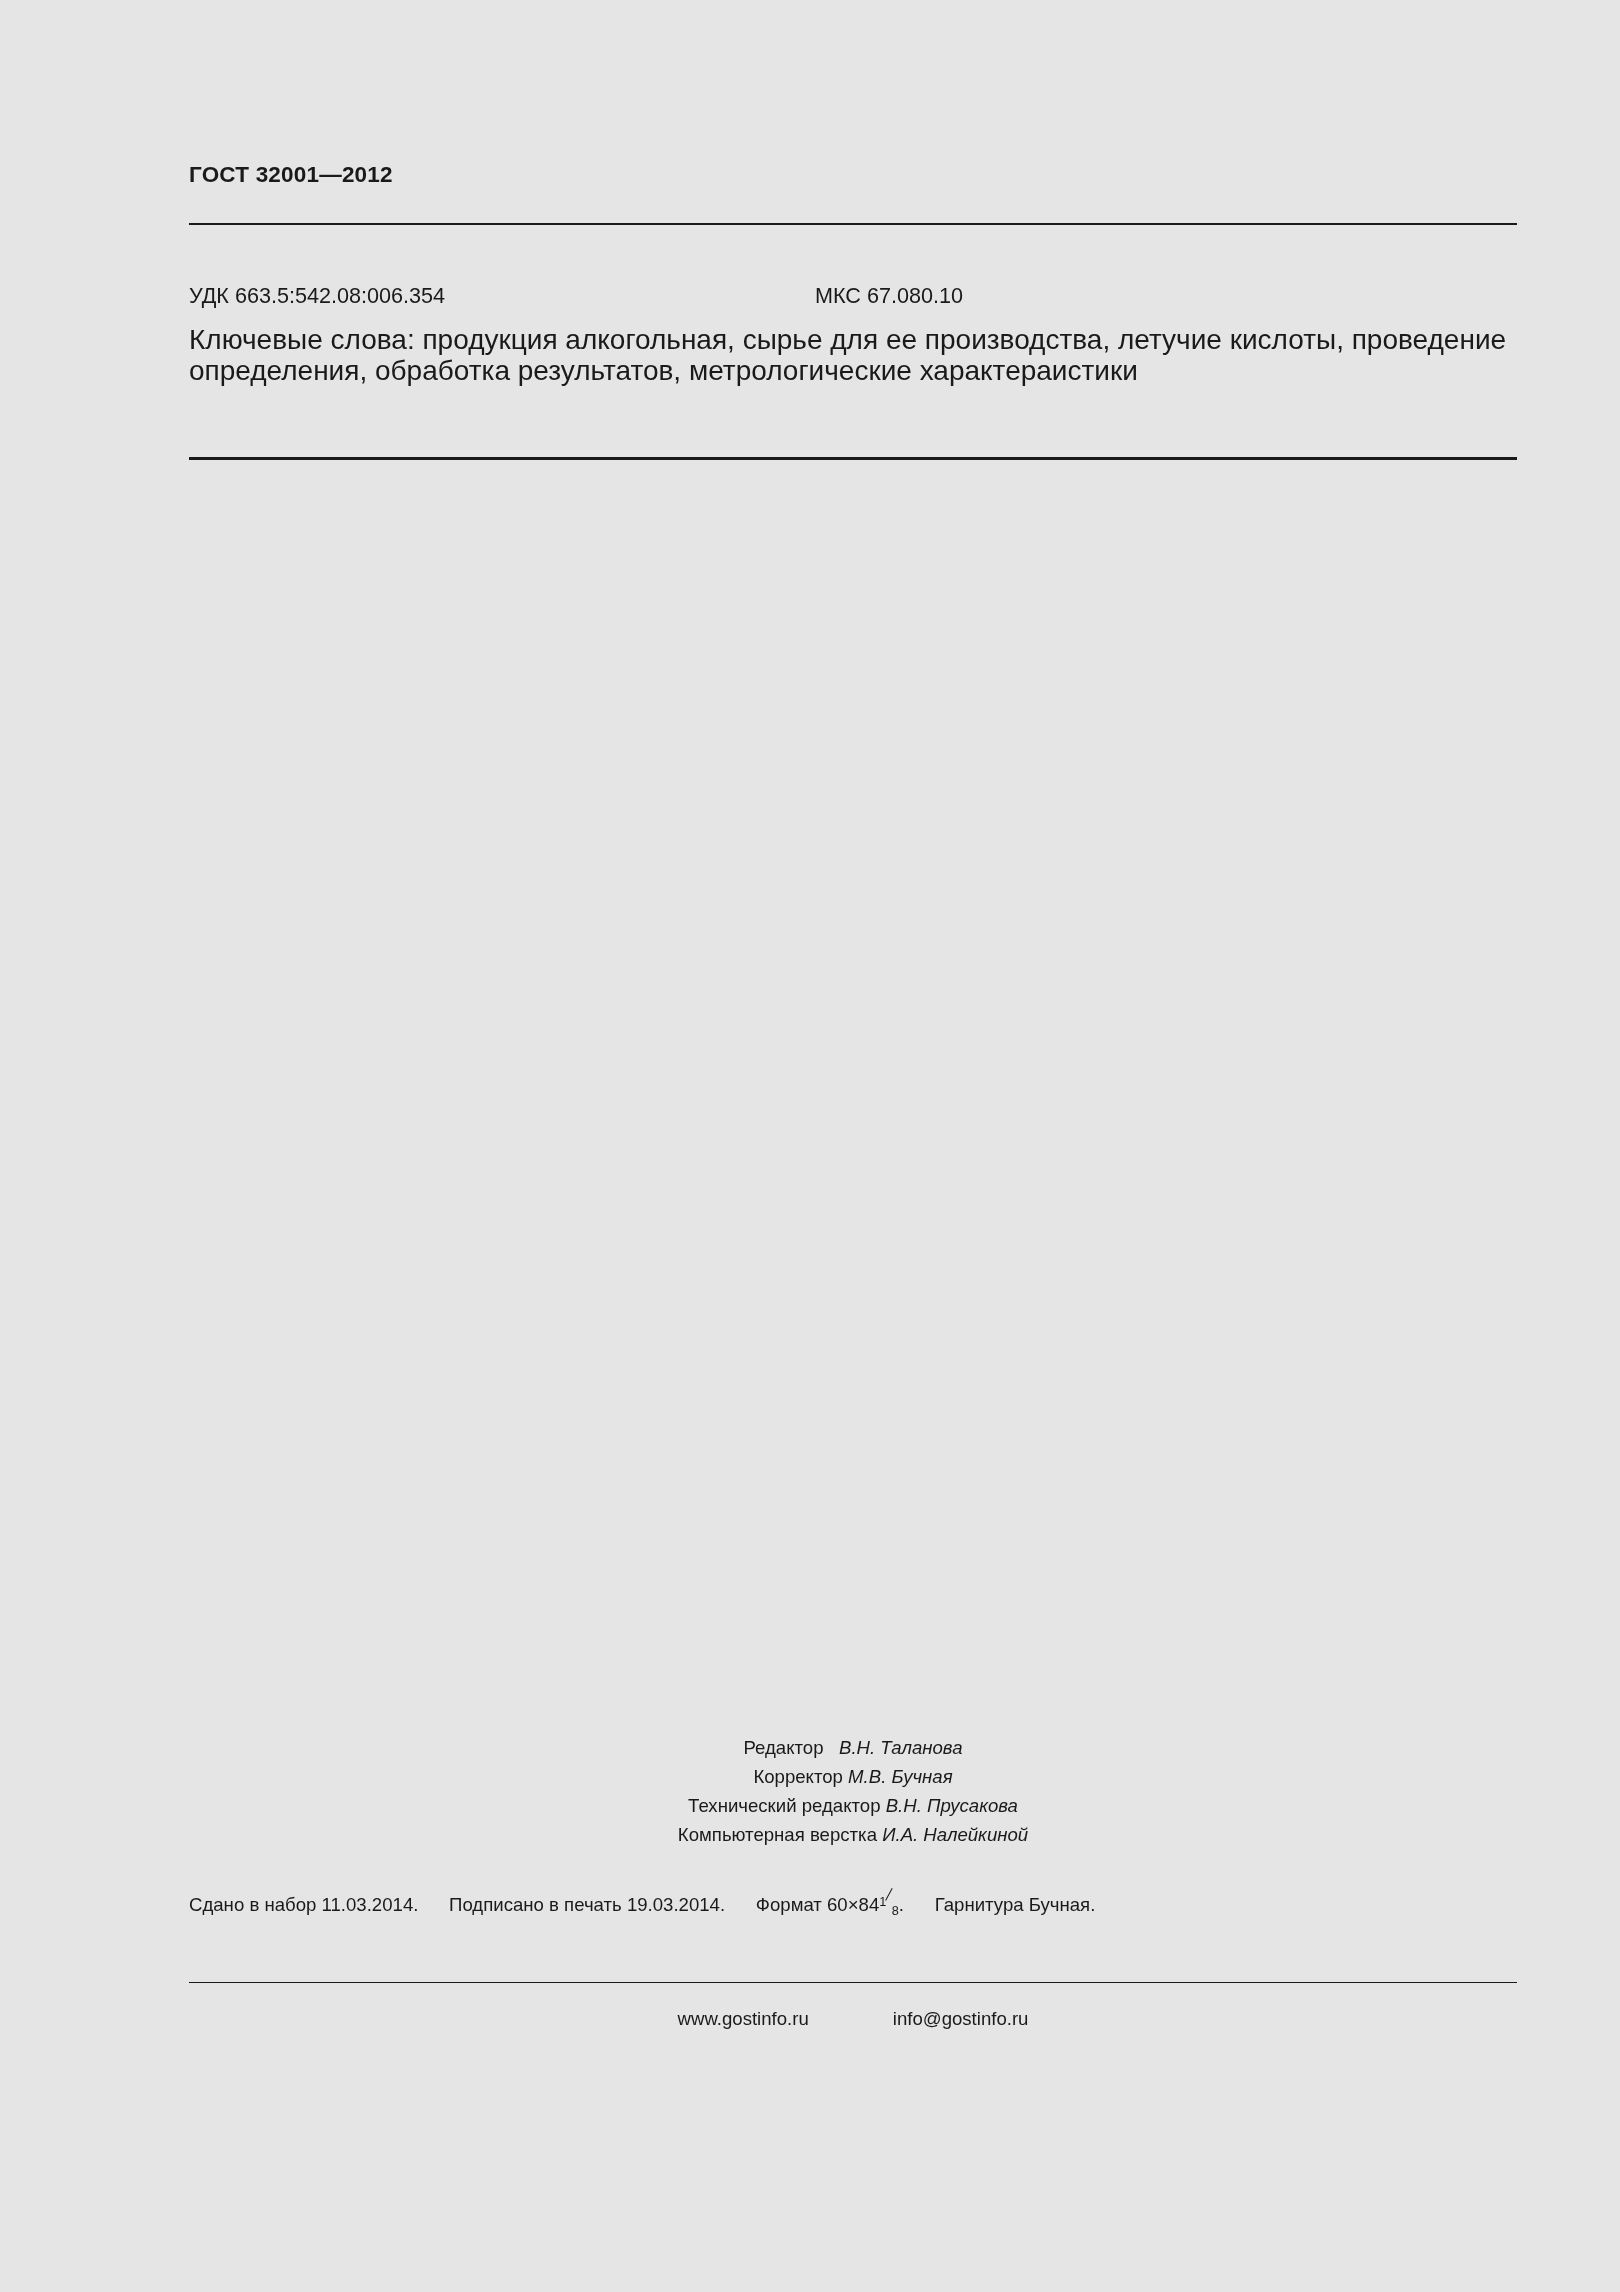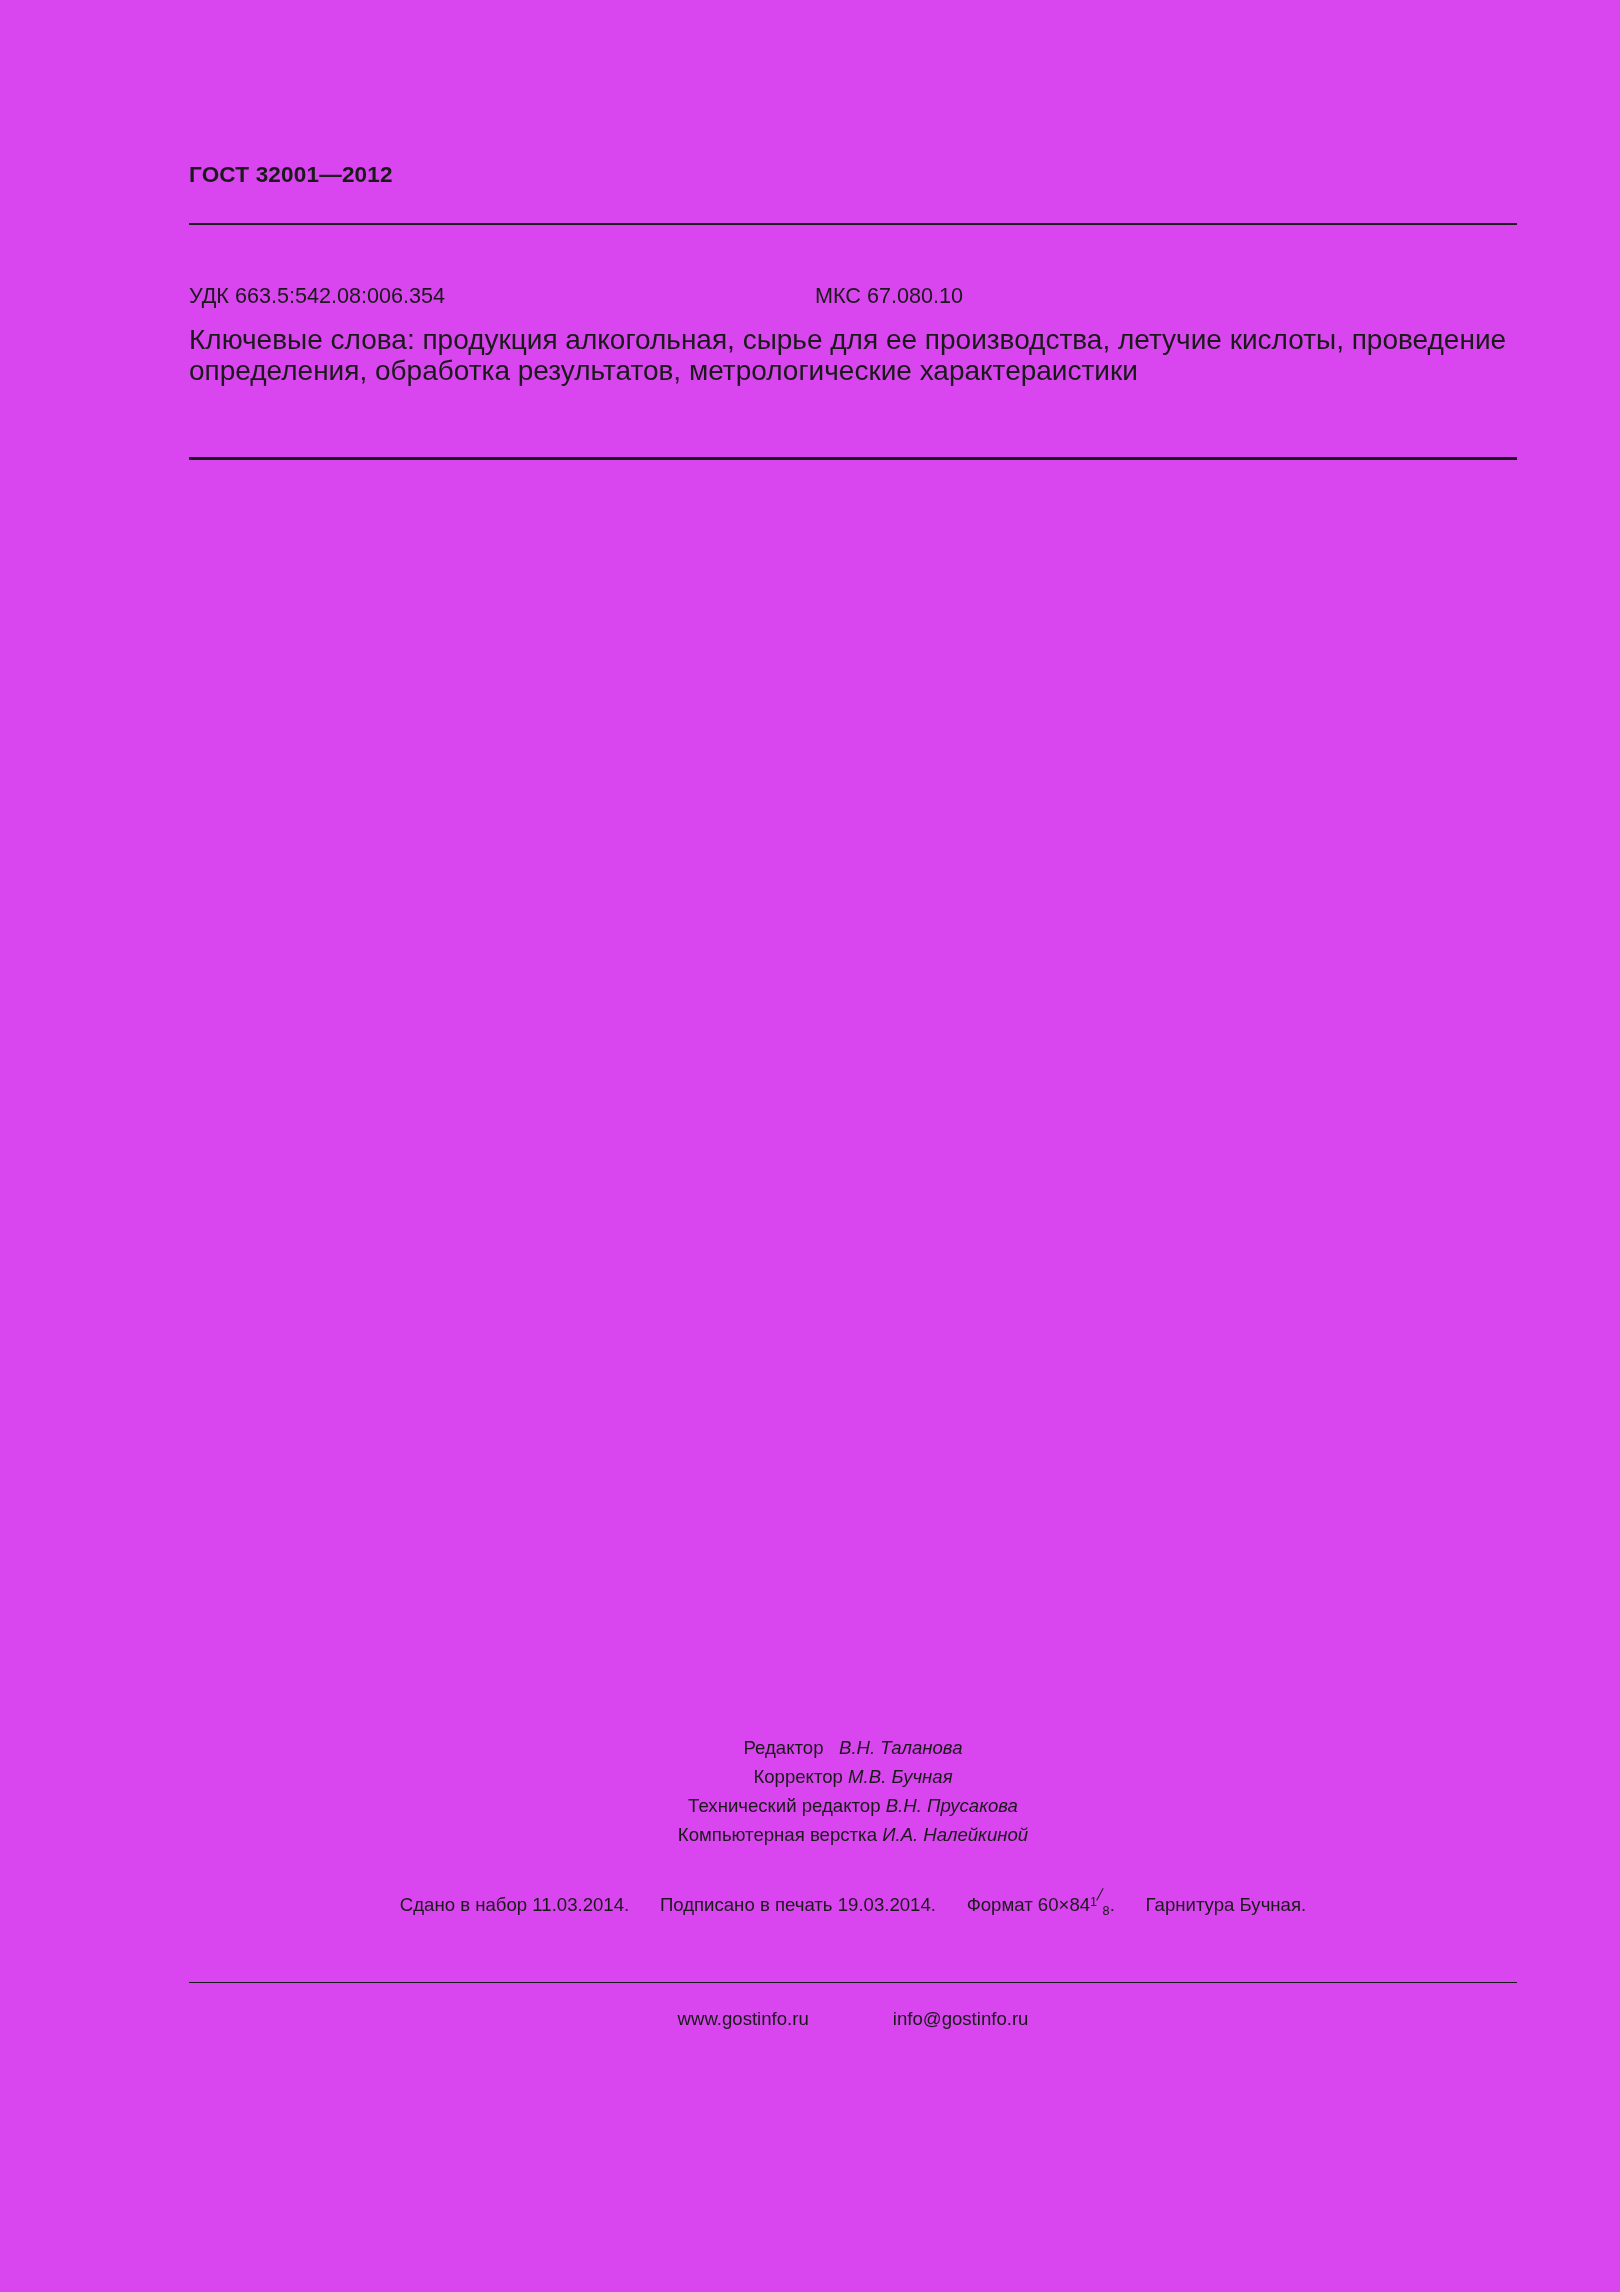--- a/index.html
+++ b/index.html
@@ -5,21 +5,21 @@
   html, body {
     margin: 0;
     padding: 0;
     background: #f7f7f5;
   }
   .page {
     position: relative;
     width: 1620px;
     height: 2293px;
     margin: 0 auto;
-    background: #d946ef;
+    background: #e5e5e5;
     font-family: "Liberation Sans", sans-serif;
     color: #1a1a1a;
     box-sizing: border-box;
     overflow: hidden;
   }
   .content {
     position: absolute;
     left: 189px;
     top: 0;
     width: 1328px;
@@ -95,21 +95,20 @@
     font-size: 18.6px;
     line-height: 29px;
   }
   .colophon .it { font-style: italic; }
 
   .imprint {
     position: absolute;
     top: 1890px;
     left: 0;
     width: 1328px;
-    text-align: center;
     font-size: 18.6px;
     line-height: 29px;
   }
   .imprint .sp { display: inline-block; width: 25.5px; }
   .frac {
     display: inline-block;
     position: relative;
     width: 19.6px;
     height: 18.6px;
     vertical-align: baseline;

